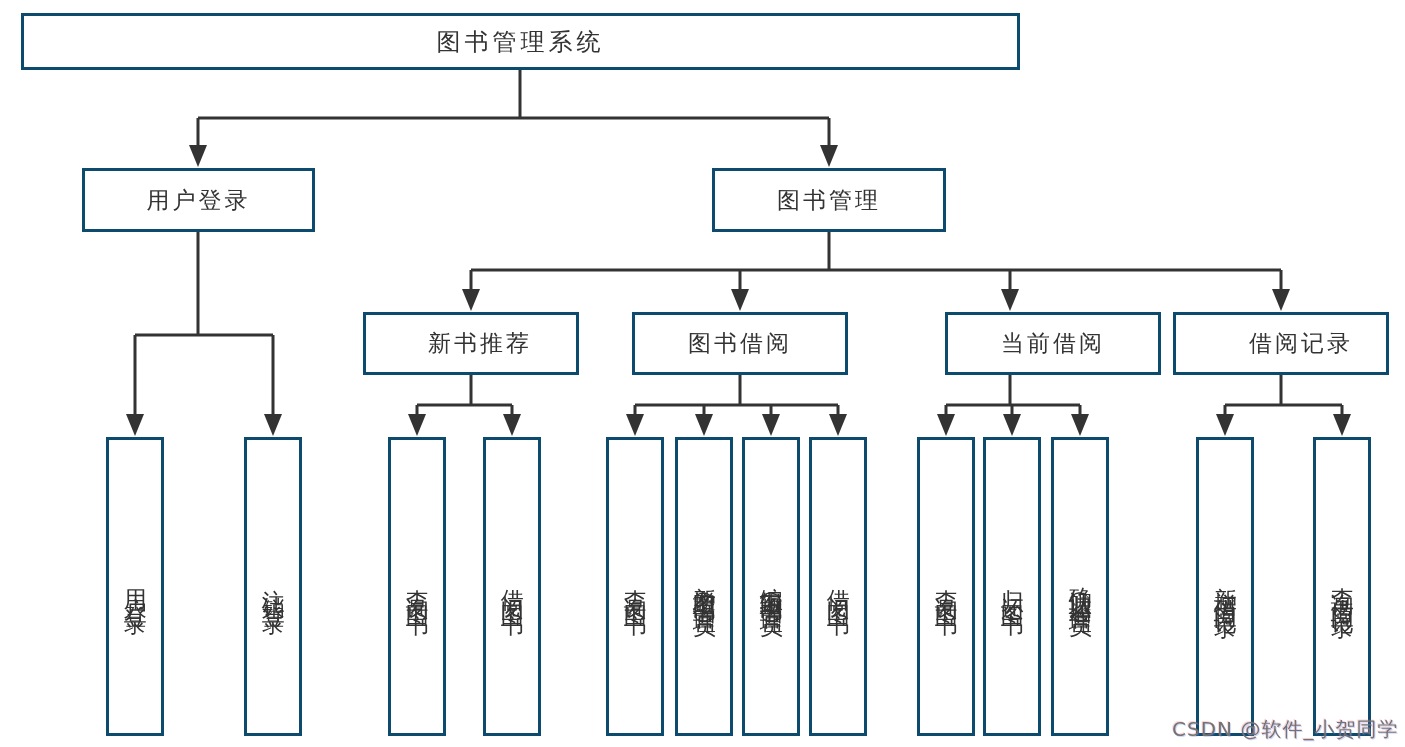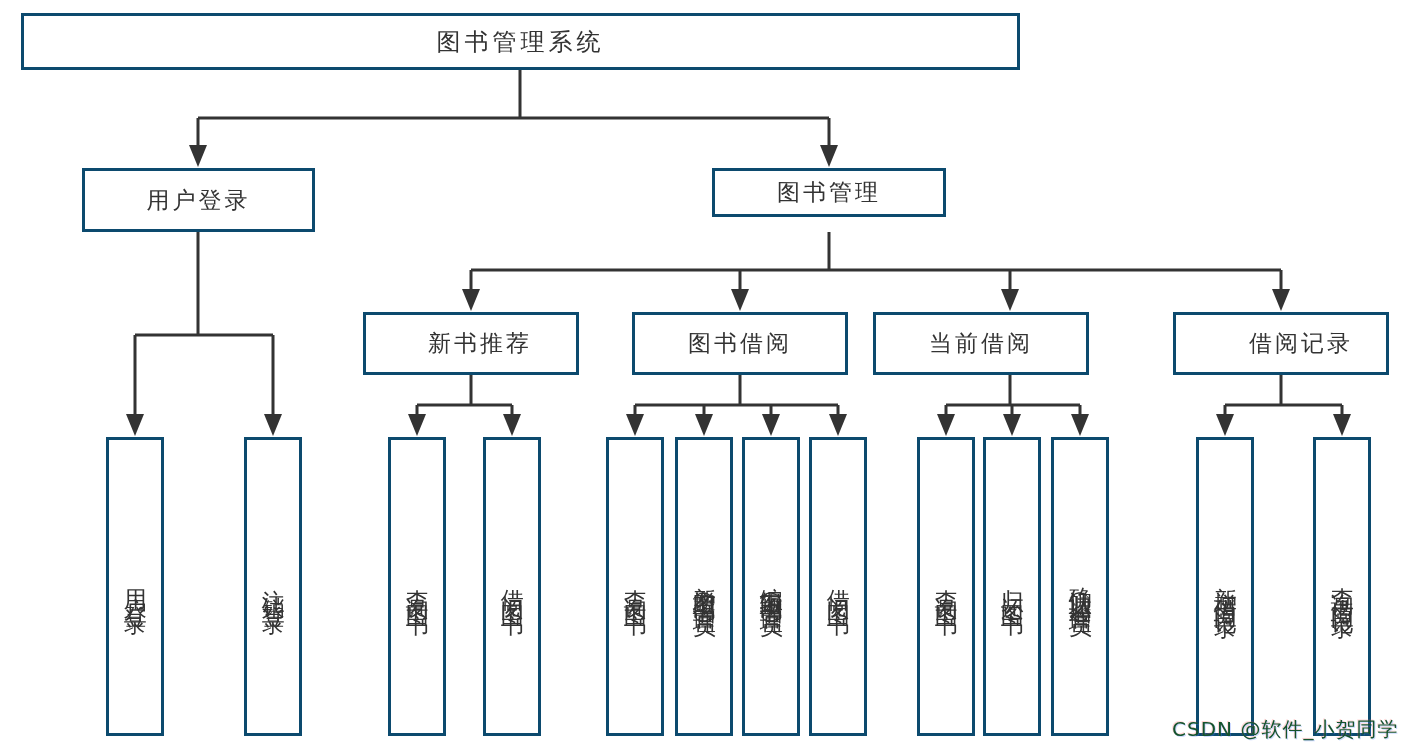--- a/index.html
+++ b/index.html
@@ -40,21 +40,21 @@
     font-size:23px;
     letter-spacing:8px;
     line-height:1.1;
     color:#333333;
   }
   .watermark{
     position:absolute;
     left:1172px;
     top:716px;
     font-size:20px;
-    color:#14532d;
+    color:#737373;
     letter-spacing:1px;
     white-space:nowrap;
     text-shadow:1px 1px 0 rgba(90,130,255,0.30), -1px -1px 0 rgba(255,90,90,0.25);
     z-index:5;
   }
 </style>
 </head>
 <body>
 
 <div id="stage">
@@ -102,31 +102,31 @@
     </g>
   </svg>
 
   <div class="node" style="left:21px; top:13px; width:999px; height:57px;">
     <span class="label-h root">图书管理系统</span>
   </div>
 
   <div class="node" style="left:82px; top:168px; width:233px; height:64px;">
     <span class="label-h">用户登录</span>
   </div>
-  <div class="node" style="left:712px; top:168px; width:234px; height:49px;">
+  <div class="node" style="left:712px; top:168px; width:234px; height:64px;">
     <span class="label-h">图书管理</span>
   </div>
 
   <div class="node" style="left:363px; top:312px; width:216px; height:63px;padding-left:18px;">
     <span class="label-h">新书推荐</span>
   </div>
   <div class="node" style="left:632px; top:312px; width:216px; height:63px;align-items:center;">
     <span class="label-h">图书借阅</span>
   </div>
-  <div class="node" style="left:873px; top:312px; width:216px; height:63px;">
+  <div class="node" style="left:945px; top:312px; width:216px; height:63px;">
     <span class="label-h">当前借阅</span>
   </div>
   <div class="node" style="left:1173px; top:312px; width:216px; height:63px;padding-left:40px;">
     <span class="label-h">借阅记录</span>
   </div>
 
   <div class="node" style="left:106px; top:437px; width:58px; height:299px;">
     <span class="label-v">用户登录</span>
   </div>
   <div class="node" style="left:244px; top:437px; width:58px; height:299px;">

